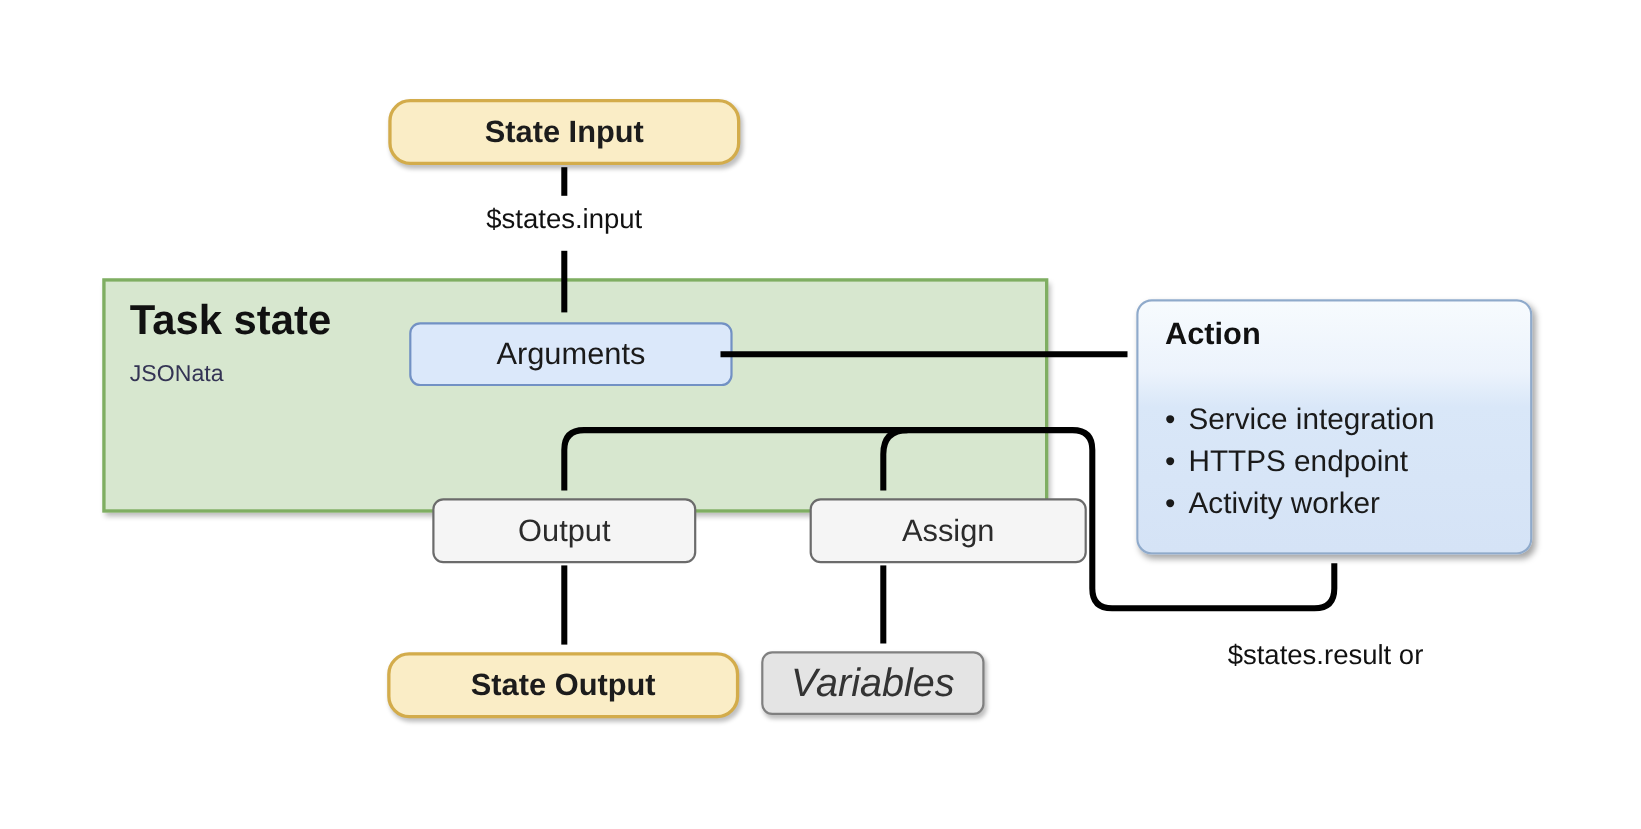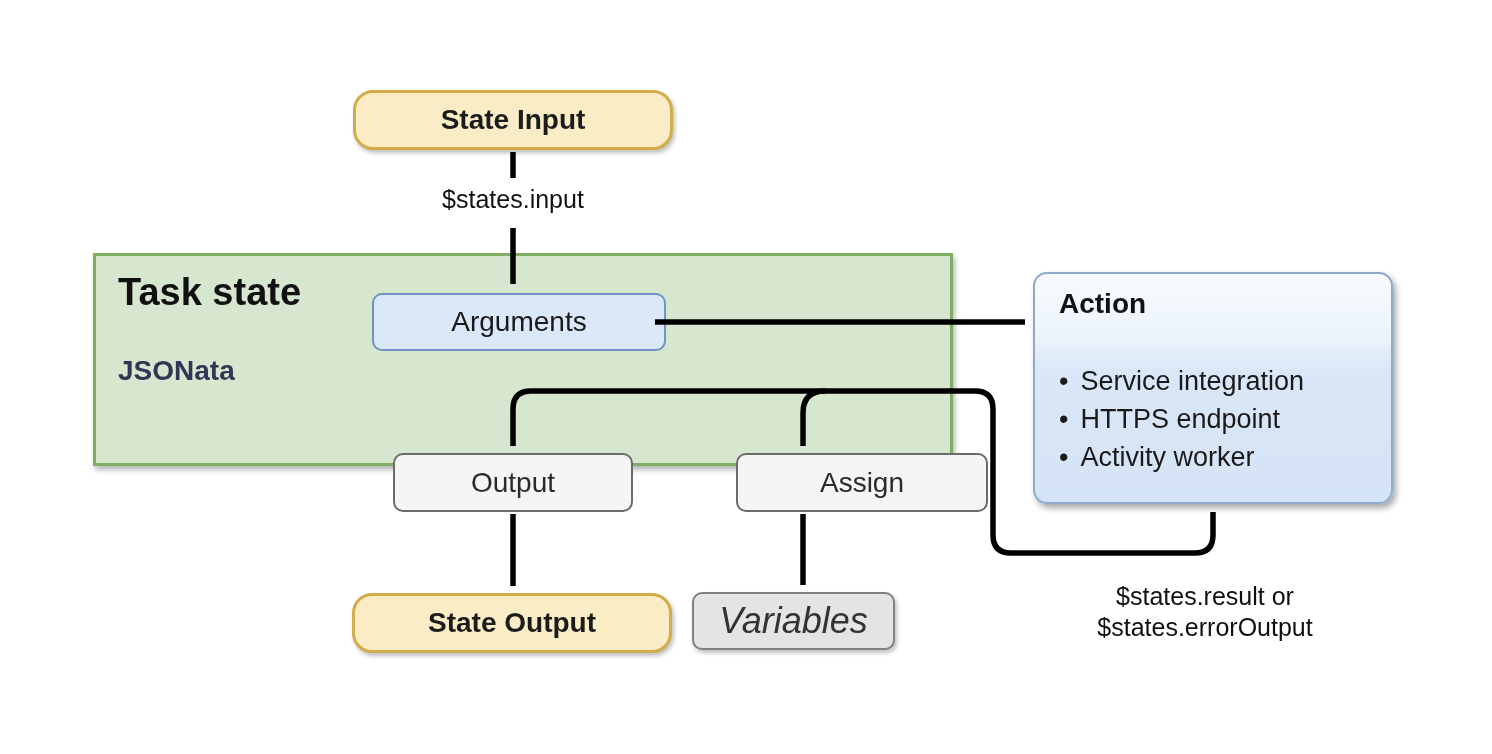--- a/index.html
+++ b/index.html
@@ -33,24 +33,23 @@
     border:3px solid var(--green_border);
     box-shadow:2px 4px 5px rgba(0,0,0,0.28);
     z-index:1;
   }
   .ts-title{
     position:absolute;left:22px;top:16px;
     font-size:38px;font-weight:bold;color:#111;
     line-height:1.1;
   }
   .ts-sub{
-    position:absolute;left:22px;top:100px;
-    font-size:28px;color:var(--jsonata_text);
+    position:absolute;left:22px;top:72px;
+    font-size:21px;color:var(--jsonata_text);
     line-height:1.1;
-    font-weight:bold;
   }
   
   .blue{
     left:372px;top:293px;width:294px;height:58px;
     background:var(--blue_fill);
     border:2.5px solid var(--blue_border);
     border-radius:10px;
     font-size:28px;color:#1a1a1a;
     z-index:2;
   }
@@ -154,21 +153,20 @@
   <div class="node yellow state-output">
     <span>State Output</span>
   </div>
 
   <div class="node vars">
     <span>Variables</span>
   </div>
 
   <div class="edge-label result-label">
     <div>$states.result or</div>
-    <div>$states.errorOutput</div>
   </div>
 
   <svg class="wires" viewBox="0 0 1492 754" xmlns="http://www.w3.org/2000/svg">
     <defs>
       <marker id="arrow" markerWidth="6.2" markerHeight="5.4" refX="5.4" refY="2.5" orient="auto" markerUnits="strokeWidth">
         <path d="M0,0.35 L5.5,2.5 L0,4.65 Z" fill="#000" stroke="none" style="stroke-width:0"></path>
       </marker>
     </defs>
 
     <path d="M513,152 V178"></path>

